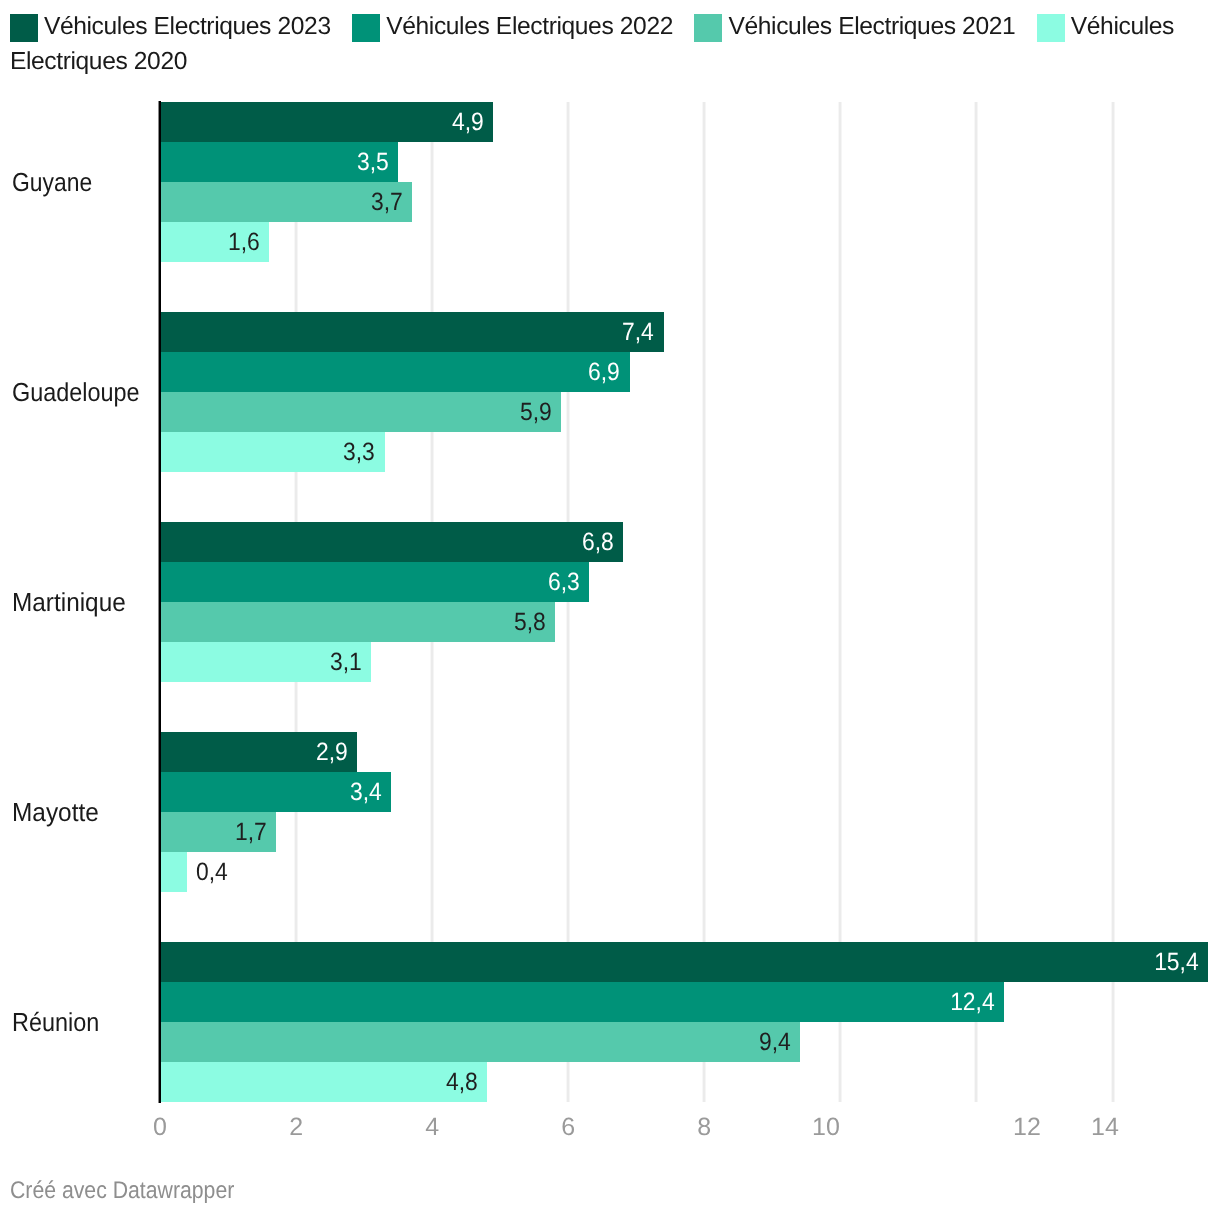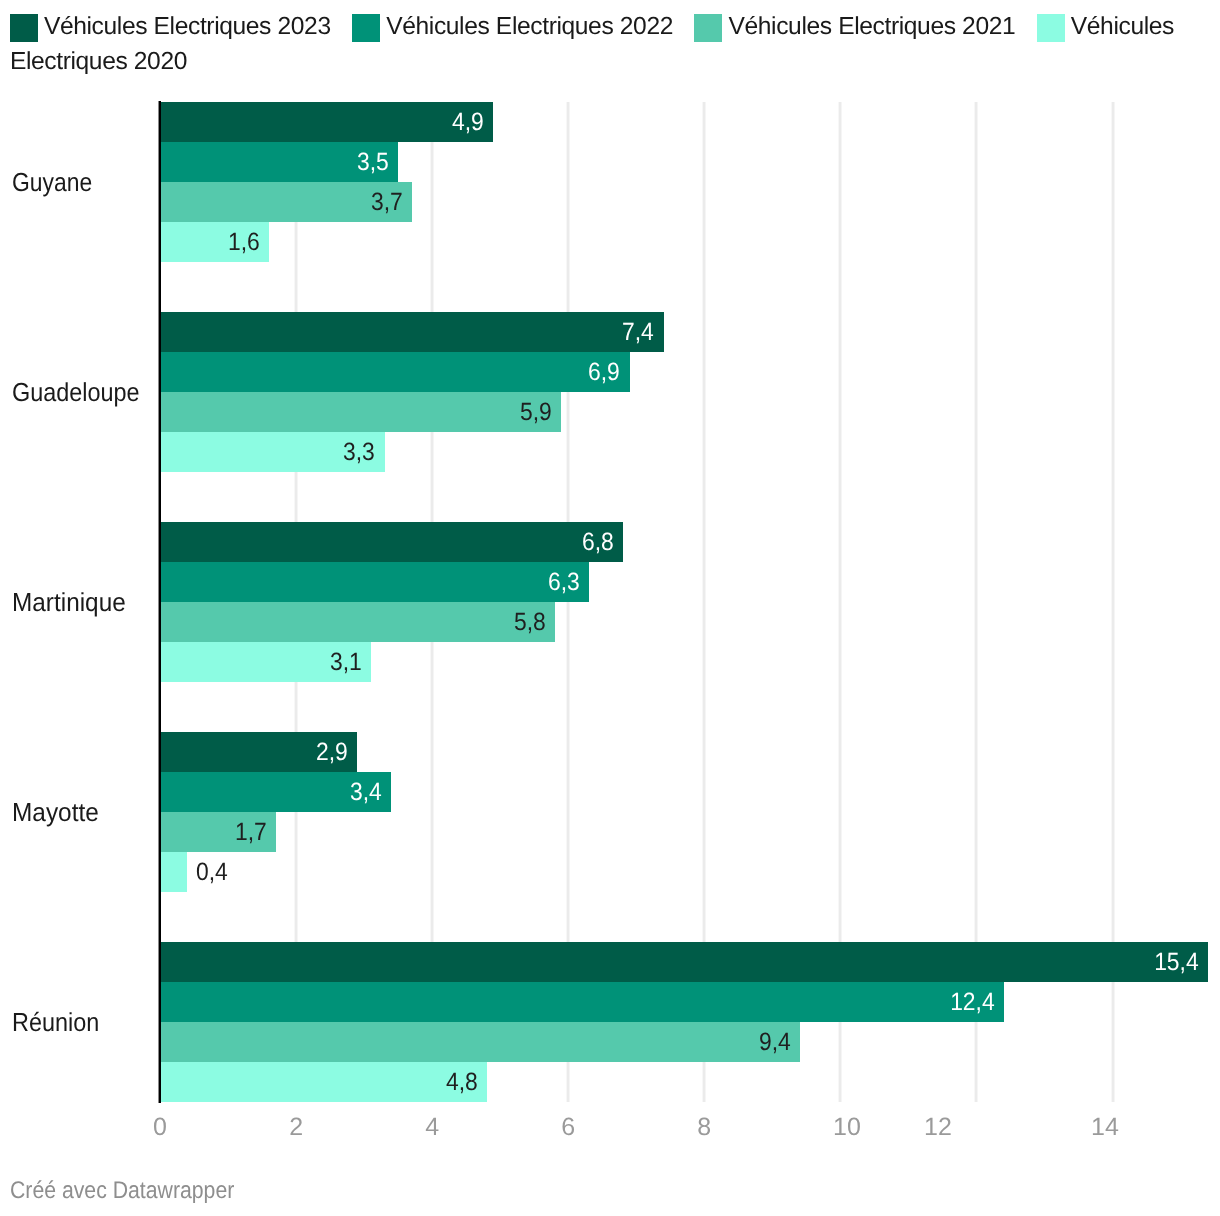--- a/index.html
+++ b/index.html
@@ -131,19 +131,19 @@
     <div class="bar" style="left: 160px; top: 1062.1px; width: 326.6px; background: rgb(140, 252, 226);"></div>
     <div class="val-label in" style="right: 742.7px; top: 1062.1px; color: rgb(31, 31, 31);">4,8</div>
 
     <div class="zeroline"></div>
 
     <div class="tick-label" style="left:100.0px">0</div>
     <div class="tick-label" style="left:236.1px">2</div>
     <div class="tick-label" style="left:372.2px">4</div>
     <div class="tick-label" style="left:508.2px">6</div>
     <div class="tick-label" style="left:644.3px">8</div>
-    <div class="tick-label" style="left:787px">10</div>
-    <div class="tick-label" style="left:878px">12</div>
+    <div class="tick-label" style="left:766px">10</div>
+    <div class="tick-label" style="left:967px">12</div>
     <div class="tick-label" style="left:1045px">14</div>
   </div>
 
   <div class="footer">Créé avec Datawrapper</div>
 </div>
 
 </body></html>

